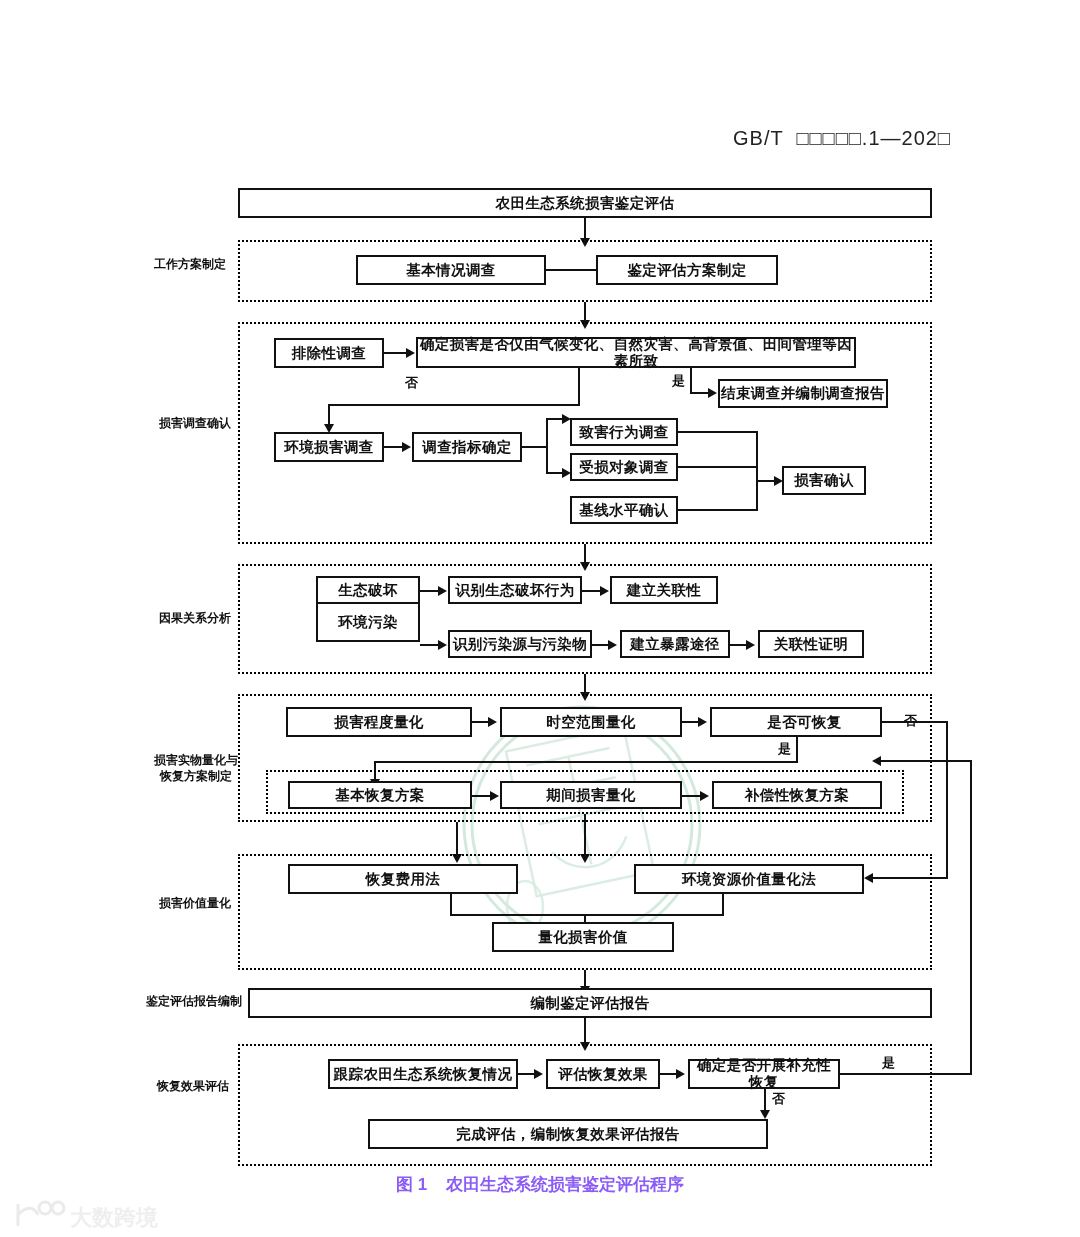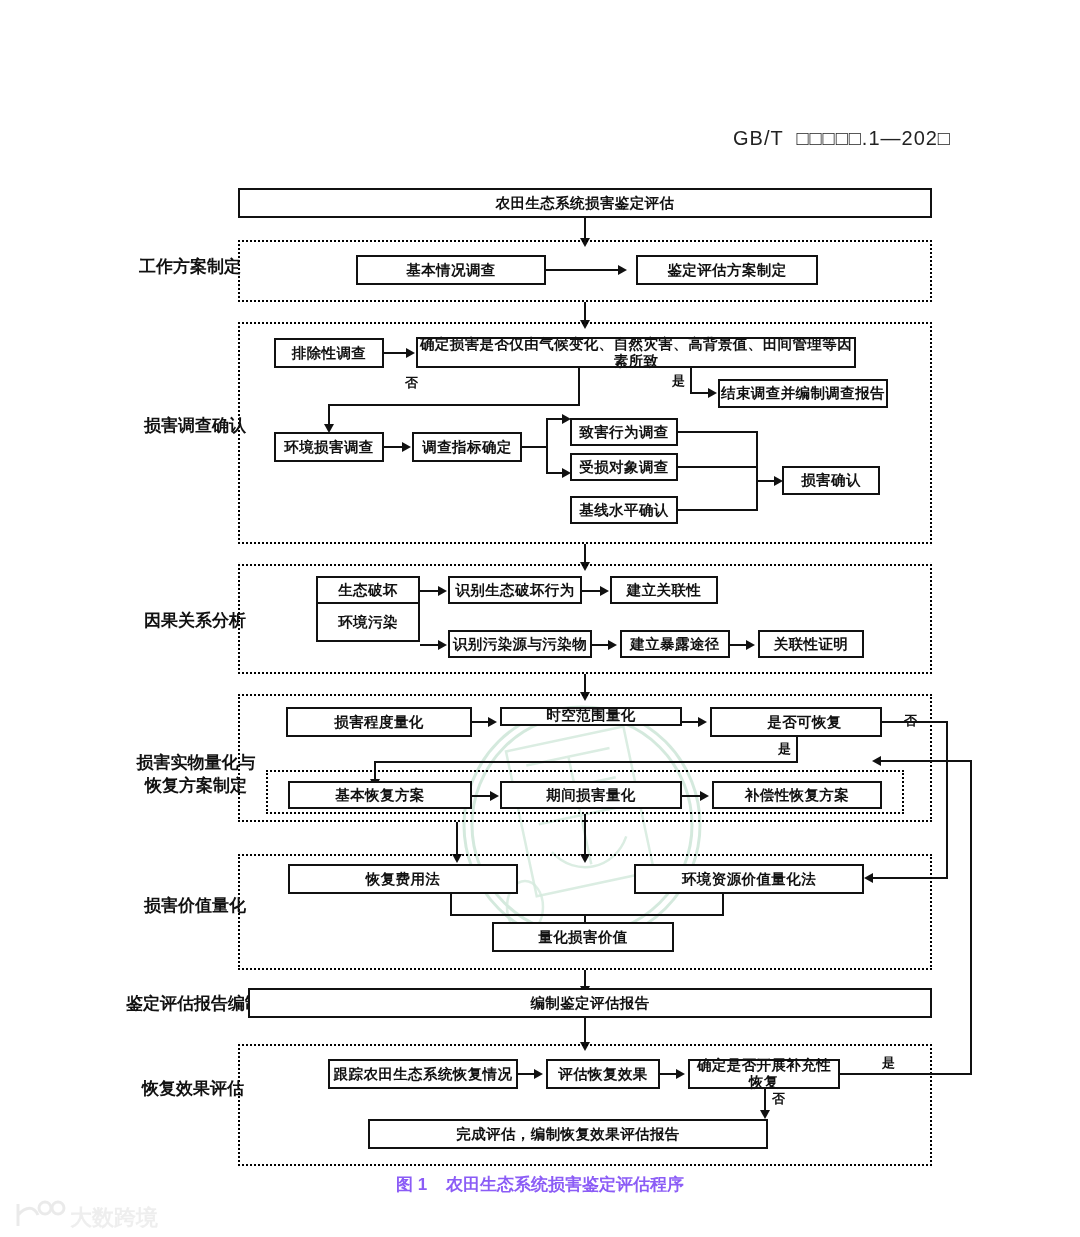--- a/index.html
+++ b/index.html
@@ -34,21 +34,21 @@
   
   .band{
     position:absolute;
     border:2px dotted #000;
     box-sizing:border-box;
     background:transparent;
   }
   .band.inner{border:2px dotted #000;}
   .rowlabel{
     position:absolute;
-    font-size:17px;font-weight:bold;color:#111;
+    font-size:12px;font-weight:bold;color:#111;
     text-align:center;line-height:1.35;
     white-space:pre-line;
   }
   .nodebox{
     position:absolute;box-sizing:border-box;
     border:2px solid #111;background:#fff;
     display:flex;align-items:center;justify-content:center;
     font-size:14.5px;font-weight:bold;color:#111;
     letter-spacing:.4px;line-height:1.15;
     text-align:center;
@@ -114,21 +114,21 @@
   <div class="nodebox" style="left:238px;top:188px;width:694px;height:30px;">农田生态系统损害鉴定评估</div>
   <div class="ln v" style="left:584px;top:218px;height:22px;"></div>
   <div class="ar down" style="left:580px;top:238px;"></div>
 
   <div class="band" style="left:238px;top:240px;width:694px;height:62px;"></div>
   <div class="rowlabel" style="left:130px;top:256px;width:120px;">工作方案制定</div>
 
   <div class="nodebox" style="left:356px;top:255px;width:190px;height:30px;">基本情况调查</div>
   <div class="ln h" style="left:546px;top:269px;width:76px;"></div>
   <div class="ar right" style="left:618px;top:265px;"></div>
-  <div class="nodebox" style="left:636px;top:255px;width:182px;height:30px;">鉴定评估方案制定</div>
+  <div class="nodebox" style="left:596px;top:255px;width:182px;height:30px;">鉴定评估方案制定</div>
 
   <div class="ln v" style="left:584px;top:302px;height:20px;"></div>
   <div class="ar down" style="left:580px;top:320px;"></div>
 
   <div class="band" style="left:238px;top:322px;width:694px;height:222px;"></div>
   <div class="rowlabel" style="left:130px;top:415px;width:130px;">损害调查确认</div>
 
   <div class="nodebox" style="left:274px;top:338px;width:110px;height:30px;">排除性调查</div>
   <div class="ln h" style="left:384px;top:352px;width:26px;"></div>
   <div class="ar right" style="left:406px;top:348px;"></div>
@@ -161,21 +161,21 @@
   <div class="nodebox" style="left:570px;top:418px;width:108px;height:28px;">致害行为调查</div>
   <div class="nodebox" style="left:570px;top:453px;width:108px;height:28px;">受损对象调查</div>
   <div class="nodebox" style="left:570px;top:496px;width:108px;height:28px;">基线水平确认</div>
 
   <div class="ln h" style="left:678px;top:431px;width:80px;"></div>
   <div class="ln h" style="left:678px;top:466px;width:80px;"></div>
   <div class="ln h" style="left:678px;top:509px;width:80px;"></div>
   <div class="ln v" style="left:756px;top:431px;height:80px;"></div>
   <div class="ln h" style="left:756px;top:480px;width:22px;"></div>
   <div class="ar right" style="left:774px;top:476px;"></div>
-  <div class="nodebox" style="left:782px;top:466px;width:98px;height:29px;">损害确认</div>
+  <div class="nodebox" style="left:782px;top:466px;width:84px;height:29px;">损害确认</div>
 
   <div class="ln v" style="left:584px;top:544px;height:20px;"></div>
   <div class="ar down" style="left:580px;top:562px;"></div>
 
   <div class="band" style="left:238px;top:564px;width:694px;height:110px;"></div>
   <div class="rowlabel" style="left:130px;top:610px;width:130px;">因果关系分析</div>
 
   <div class="nodebox" style="left:316px;top:576px;width:104px;height:28px;">生态破坏</div>
   <div class="ln h" style="left:420px;top:590px;width:22px;"></div>
   <div class="ar right" style="left:438px;top:586px;"></div>
@@ -198,21 +198,21 @@
   <div class="ln v" style="left:584px;top:674px;height:20px;"></div>
   <div class="ar down" style="left:580px;top:692px;"></div>
 
   <div class="band" style="left:238px;top:694px;width:694px;height:128px;"></div>
   <div class="rowlabel" style="left:126px;top:752px;width:140px;">损害实物量化与
 恢复方案制定</div>
 
   <div class="nodebox" style="left:286px;top:707px;width:186px;height:30px;">损害程度量化</div>
   <div class="ln h" style="left:472px;top:721px;width:22px;"></div>
   <div class="ar right" style="left:488px;top:717px;"></div>
-  <div class="nodebox" style="left:500px;top:707px;width:182px;height:19px;font-family:Liberation Mono, monospace;">时空范围量化</div>
+  <div class="nodebox" style="left:500px;top:707px;width:182px;height:30px;">时空范围量化</div>
   <div class="ln h" style="left:682px;top:721px;width:22px;"></div>
   <div class="ar right" style="left:698px;top:717px;"></div>
   <div class="nodebox" style="left:710px;top:707px;width:172px;height:30px;padding-left:17px;">是否可恢复</div>
 
   <div class="edgelabel" style="left:904px;top:712px;">否</div>
   <div class="ln h" style="left:882px;top:721px;width:66px;"></div>
   <div class="ln v" style="left:946px;top:721px;height:157px;"></div>
   <div class="ln h" style="left:872px;top:877px;width:76px;"></div>
   <div class="ar left" style="left:864px;top:873px;"></div>
 

